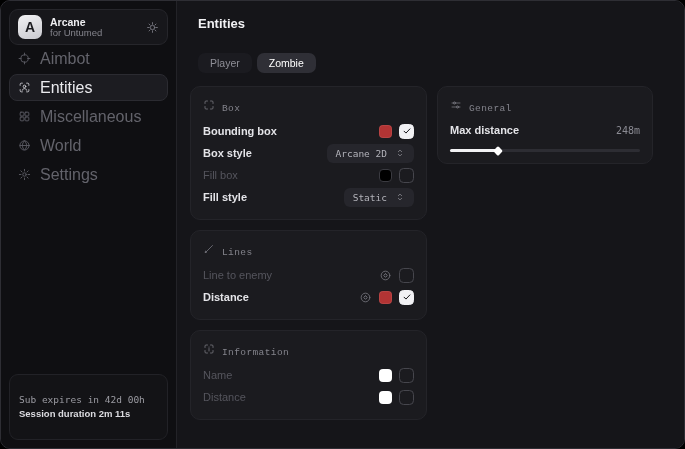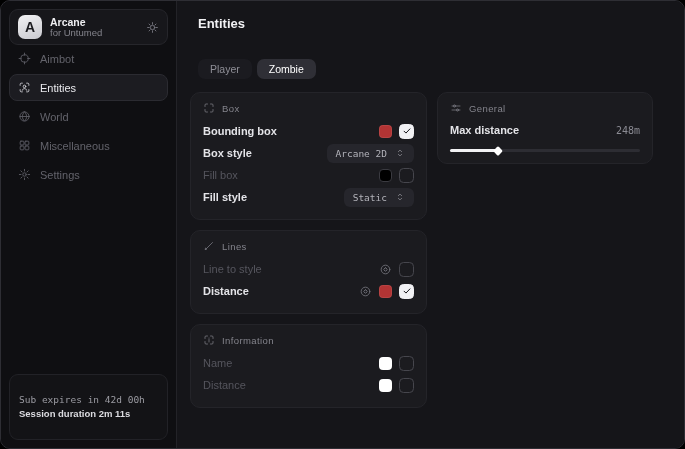--- a/index.html
+++ b/index.html
@@ -21,47 +21,47 @@
   }
   .profile-text{flex:1;line-height:1.15;}
   .app-name{color:#efeff2;font-size:10.5px;font-weight:bold;}
   .app-sub{color:#84848c;font-size:9.5px;}
   .icon{display:inline-flex;align-items:center;justify-content:center;flex:0 0 auto;}
   .icon svg{stroke:#77777f;fill:none;stroke-width:1.7;stroke-linecap:round;stroke-linejoin:round;}
   .category-label{color:#5c5c64;font-size:9.5px;margin:16px 0 8px 5px;letter-spacing:0.3px;}
   .nav{display:flex;flex-direction:column;gap:2px;}
   .nav-item{
     display:flex;align-items:center;gap:9px;height:27px;padding:0 8px;border-radius:8px;
-    color:#63636b;font-size:11px;cursor:pointer;border:1px solid transparent;
+    color:#63636b;font-size:16px;cursor:pointer;border:1px solid transparent;
   }
   .nav-item .icon svg{stroke:#5c5c64;}
   .nav-item.active{background:#1c1c21;border-color:#2b2b31;color:#eaeaee;}
   .nav-item.active .icon svg{stroke:#cfcfd5;}
   .spacer{flex:1;}
   .sub-card{
     background:#131316;border:1px solid #222227;border-radius:9px;padding:18px 9px;line-height:1.5;
   }
   .sub-line1{font-family:"DejaVu Sans Mono", monospace;font-size:9.5px;color:#9b9ba2;}
   .sub-line2{font-size:9.5px;font-weight:bold;color:#dcdce1;}
   
   .main{flex:1;background:#151519;border-left:1px solid #232328;padding:13px 13px 12px 13px;display:flex;flex-direction:column;}
   .page-title{color:#f2f2f5;font-size:13px;font-weight:bold;margin:2px 0 16px 8px;}
-  .tabs{display:flex;gap:5px;margin:12px 0 13px 8px;}
+  .tabs{display:flex;gap:5px;margin:6px 0 13px 8px;}
   .tab{
     border:none;border-radius:7px;padding:4px 12px;font-size:10.5px;cursor:pointer;
     background:#1b1b20;color:#8f8f97;font-family:"Liberation Sans",sans-serif;
   }
   .tab.active{background:#2f2f36;color:#ffffff;}
   .content{display:flex;gap:10px;align-items:flex-start;}
   .col-left{width:237px;display:flex;flex-direction:column;gap:10px;}
   .col-right{width:216px;}
   .card{background:#1b1b1f;border:1px solid #242429;border-radius:10px;padding:9px 12px 11px 12px;}
   .card-header{display:flex;align-items:center;gap:7px;margin-bottom:6px;}
   .card-header .icon svg{stroke:#74747c;}
-  .card-title{font-family:Liberation Sans, sans-serif;font-size:9.5px;color:#84848c;letter-spacing:0.4px;}
+  .card-title{font-family:Liberation Mono, monospace;font-size:9.5px;color:#84848c;letter-spacing:0.4px;margin-top:7px;}
   .row{display:flex;align-items:center;justify-content:space-between;height:22px;}
   .row-label{font-size:11px;color:#e4e4e8;font-weight:bold;}
   .row.dim .row-label{color:#55555d;font-weight:normal;text-align:right;}
   .controls{display:flex;align-items:center;gap:7px;}
   .swatch{width:13px;height:13px;border-radius:4px;cursor:pointer;border:1px solid rgba(255,255,255,0.08);}
   .checkbox{
     width:15px;height:15px;border-radius:4.5px;border:1.5px solid #46464d;cursor:pointer;
     display:flex;align-items:center;justify-content:center;background:transparent;
   }
   .checkbox.checked{background:#f1f1f4;border-color:#f1f1f4;}
@@ -121,36 +121,36 @@
               <path d="M4 8V6a2 2 0 0 1 2-2h2M16 4h2a2 2 0 0 1 2 2v2M20 16v2a2 2 0 0 1-2 2h-2M8 20H6a2 2 0 0 1-2-2v-2"></path>
               <circle cx="12" cy="10" r="2.4"></circle>
               <path d="M8 17c.6-2 2.2-3 4-3s3.4 1 4 3"></path>
             </svg>
         </span>
         <span>Entities</span>
       </div>
       <div class="nav-item">
         <span class="icon">
           <svg width="13" height="13" viewBox="0 0 24 24">
-              <circle cx="12" cy="12" r="8.5"></circle>
-              <path d="M3.5 12h17M12 3.5c2.6 2.3 3.8 5.2 3.8 8.5s-1.2 6.2-3.8 8.5c-2.6-2.3-3.8-5.2-3.8-8.5s1.2-6.2 3.8-8.5z"></path>
-            </svg>
-        </span>
-        <span>World</span>
-      </div>
-      <div class="nav-item">
-        <span class="icon">
-          <svg width="13" height="13" viewBox="0 0 24 24">
               <rect x="4" y="4" width="7" height="7" rx="1.5"></rect>
               <rect x="13" y="4" width="7" height="7" rx="1.5"></rect>
               <rect x="4" y="13" width="7" height="7" rx="1.5"></rect>
               <rect x="13" y="13" width="7" height="7" rx="1.5"></rect>
             </svg>
         </span>
         <span>Miscellaneous</span>
+      </div>
+      <div class="nav-item">
+        <span class="icon">
+          <svg width="13" height="13" viewBox="0 0 24 24">
+              <circle cx="12" cy="12" r="8.5"></circle>
+              <path d="M3.5 12h17M12 3.5c2.6 2.3 3.8 5.2 3.8 8.5s-1.2 6.2-3.8 8.5c-2.6-2.3-3.8-5.2-3.8-8.5s1.2-6.2 3.8-8.5z"></path>
+            </svg>
+        </span>
+        <span>World</span>
       </div>
       <div class="nav-item">
         <span class="icon">
           <svg width="13" height="13" viewBox="0 0 24 24">
               <circle cx="12" cy="12" r="3.2"></circle>
               <path d="M12 2.5v3M12 18.5v3M2.5 12h3M18.5 12h3M5.3 5.3l2.1 2.1M16.6 16.6l2.1 2.1M18.7 5.3l-2.1 2.1M7.4 16.6l-2.1 2.1"></path>
             </svg>
         </span>
         <span>Settings</span>
       </div>
@@ -235,21 +235,21 @@
             <span class="icon">
               <svg width="12" height="12" viewBox="0 0 24 24">
                   <path d="M5 19L19 5"></path>
                   <path d="M5 19l2.5-.7L5.7 16.5z"></path>
                 </svg>
             </span>
             <span class="card-title">Lines</span>
           </div>
 
           <div class="row dim">
-            <span class="row-label">Line to style</span>
+            <span class="row-label">Line to enemy</span>
             <span class="controls">
               <span class="icon round-icon">
                 <svg width="13" height="13" viewBox="0 0 24 24">
                     <circle cx="12" cy="12" r="8"></circle>
                     <rect x="9.5" y="9.5" width="5" height="5" rx="1" transform="rotate(45 12 12)"></rect>
                   </svg>
               </span>
               <span class="checkbox"></span>
             </span>
           </div>

